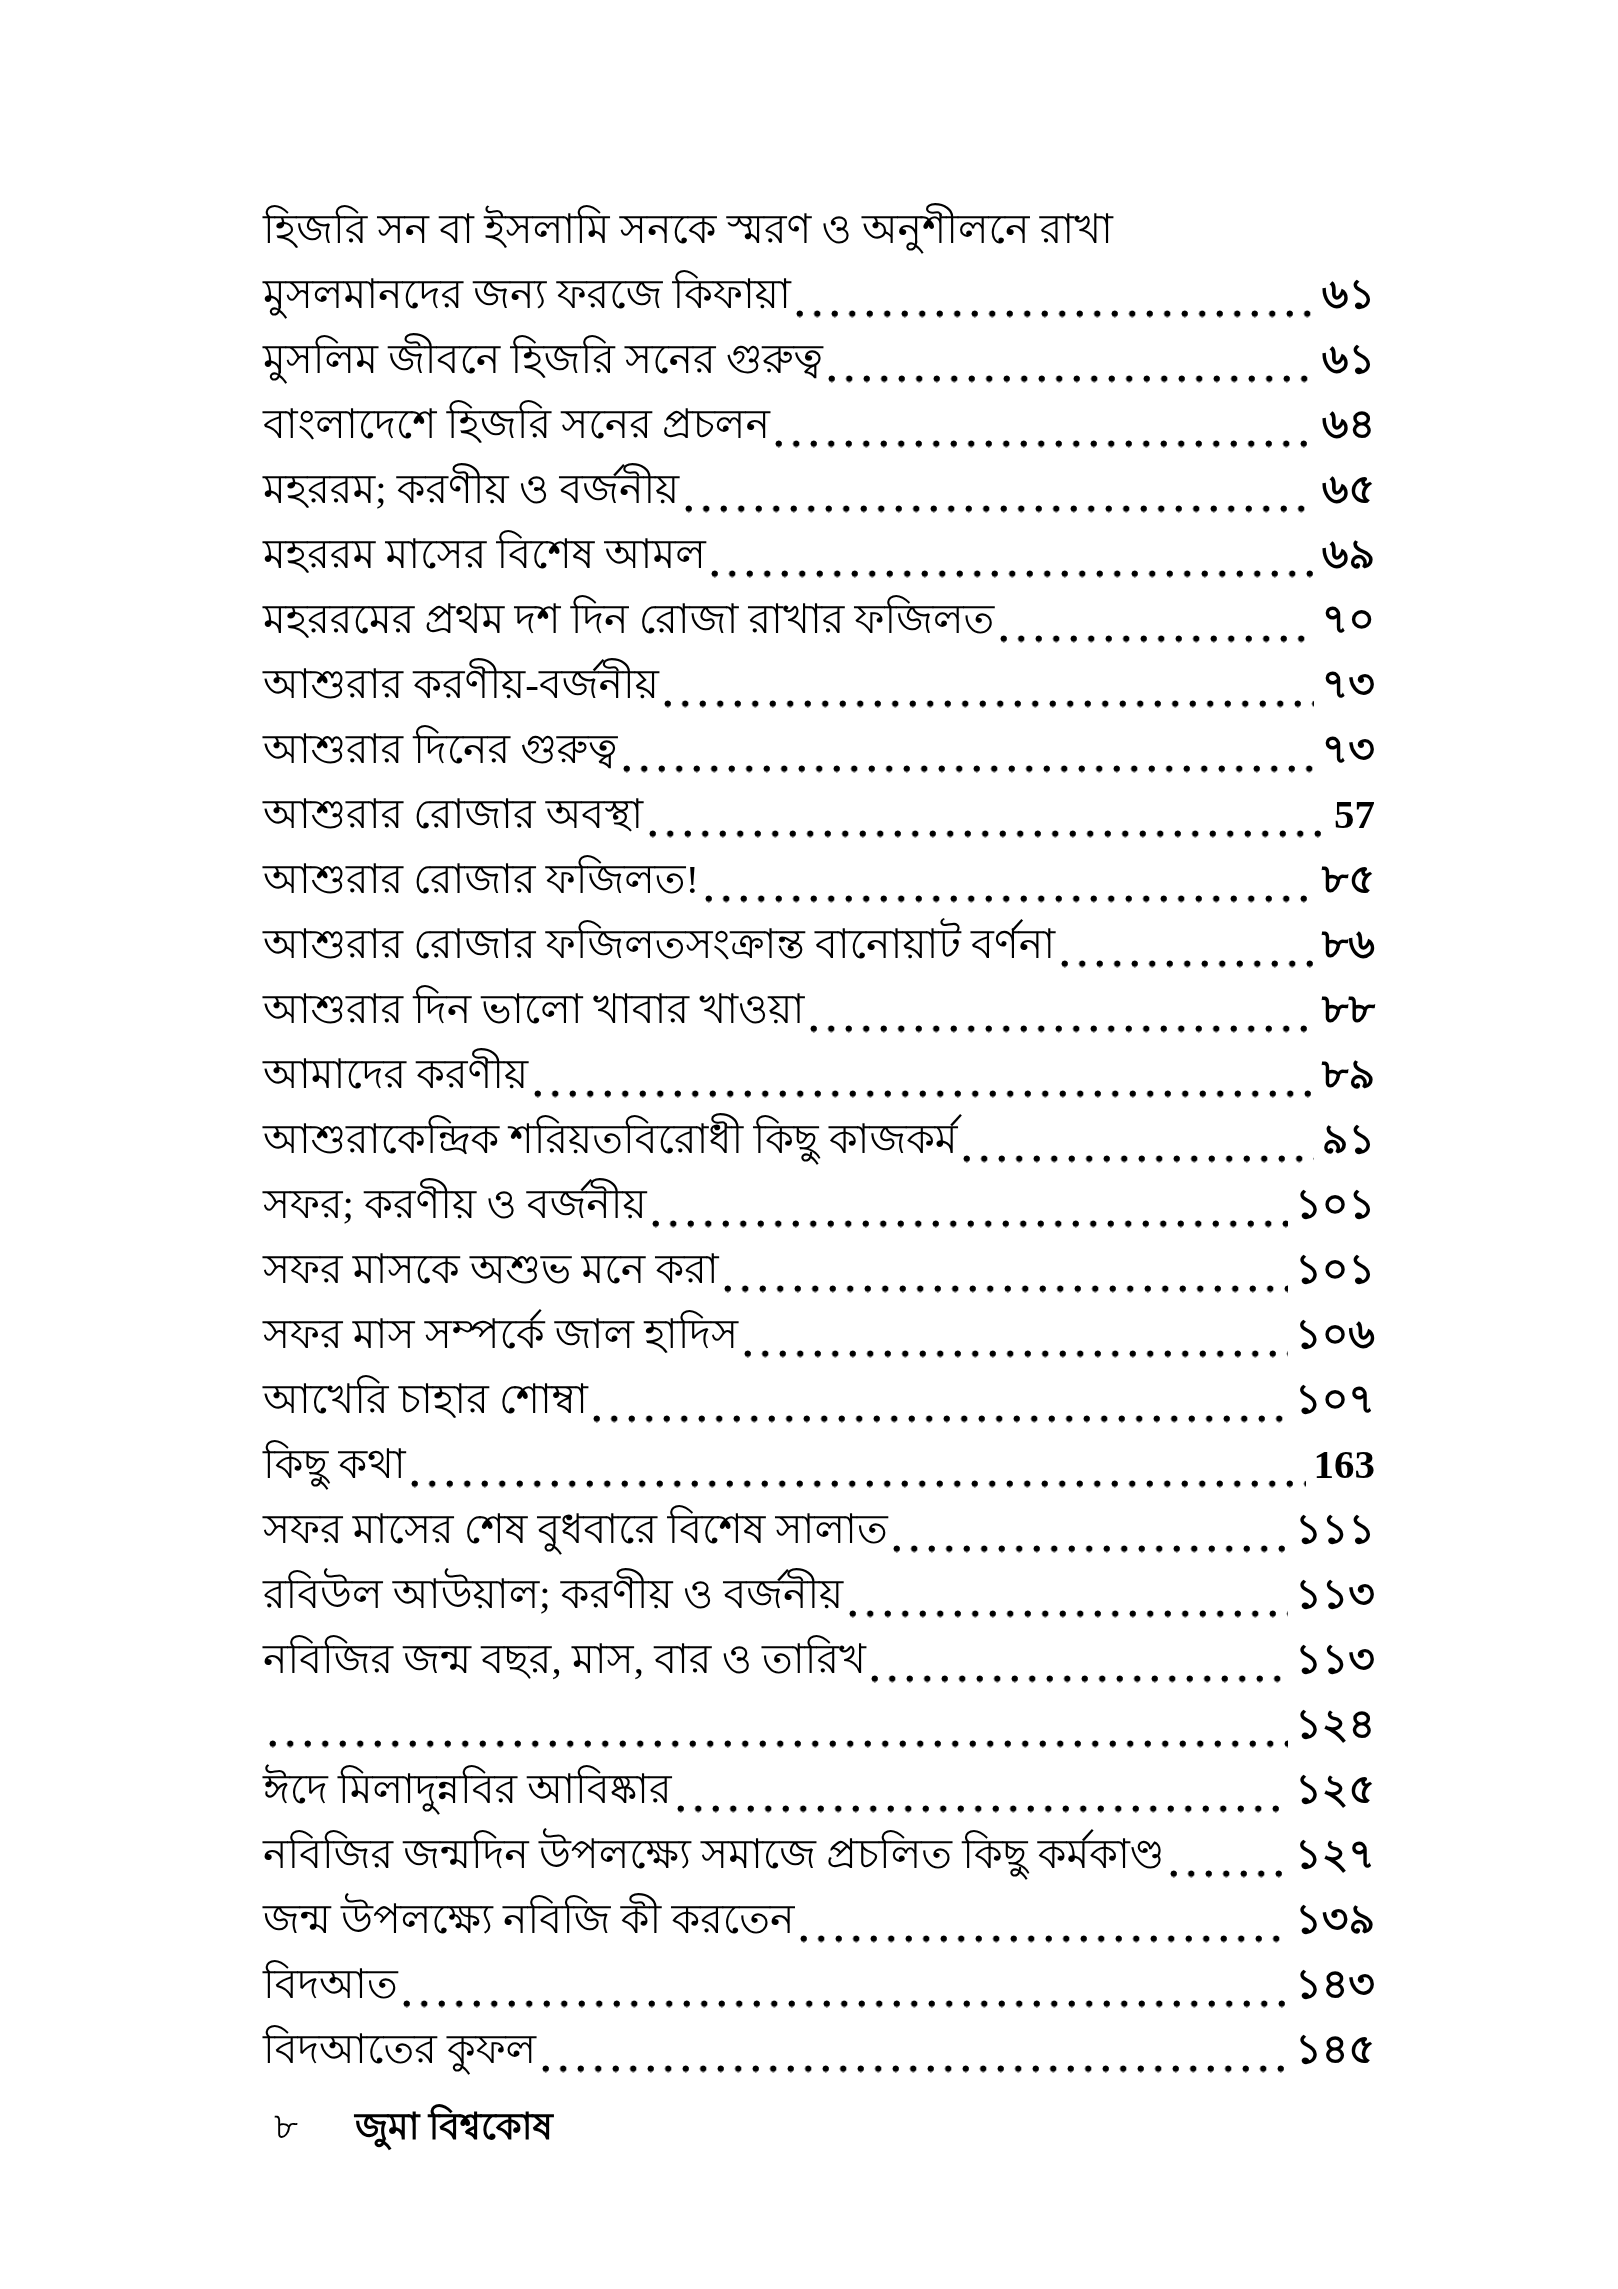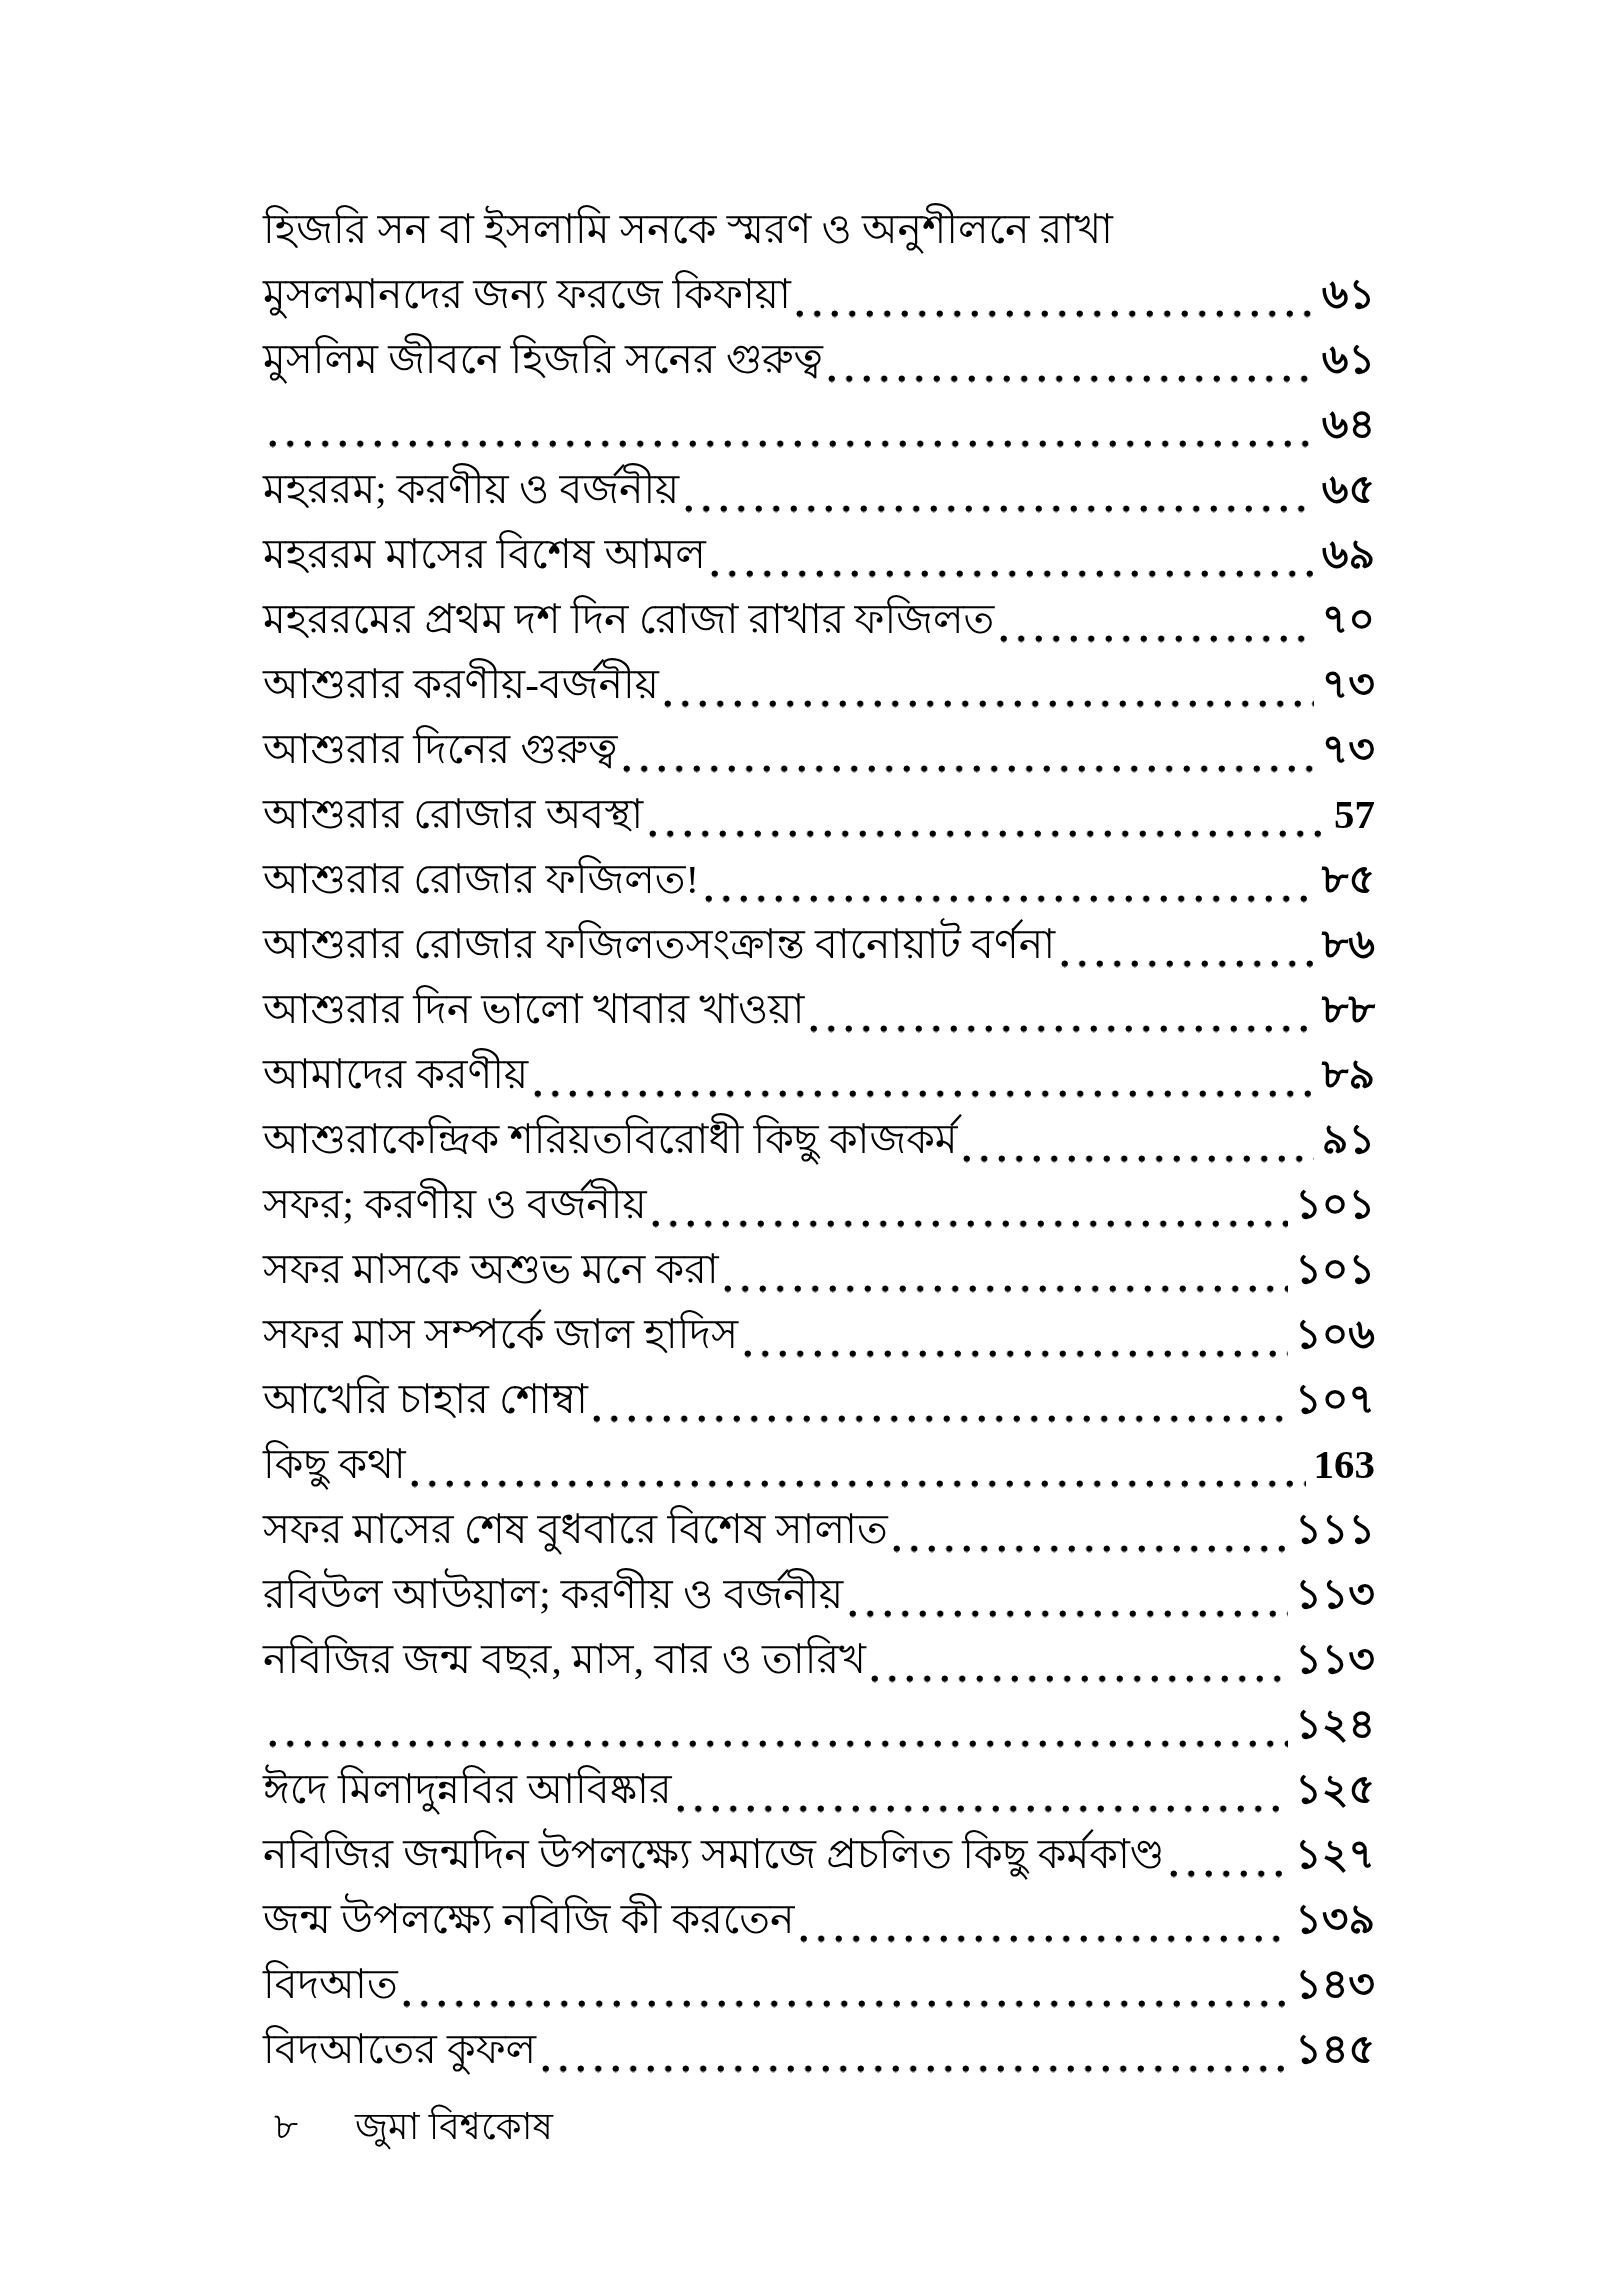--- a/index.html
+++ b/index.html
@@ -52,21 +52,21 @@
   .wrap-line .toc-title { flex: 1 1 auto; }
   .footer {
     position: absolute;
     left: 274px;
     top: 2097px;
     font-size: 37px;
     display: flex;
     align-items: baseline;
   }
   .footer-page-number { display: inline-block; }
-  .footer-book-title { display: inline-block; margin-left: 57px; }
+  .footer-book-title { display: inline-block; margin-left: 57px; font-weight: bold; }
 </style>
 </head>
 <body>
 
 <div class="sheet">
 
   <div class="toc">
       <div class="toc-row wrap-line">
         <span class="toc-title">হিজরি সন বা ইসলামি সনকে স্মরণ ও অনুশীলনে রাখা</span>
       </div>
@@ -74,20 +74,21 @@
         <span class="toc-title">মুসলমানদের জন্য ফরজে কিফায়া</span>
         <span class="dots"></span>
         <span class="toc-page">৬১</span>
       </div>
       <div class="toc-row">
         <span class="toc-title">মুসলিম জীবনে হিজরি সনের গুরুত্ব</span>
         <span class="dots"></span>
         <span class="toc-page">৬১</span>
       </div>
       <div class="toc-row">
+        <span class="toc-title">বাংলাদেশে হিজরি সনের প্রচলন</span>
         <span class="dots"></span>
         <span class="toc-page">৬৪</span>
       </div>
       <div class="toc-row">
         <span class="toc-title">মহররম; করণীয় ও বর্জনীয়</span>
         <span class="dots"></span>
         <span class="toc-page">৬৫</span>
       </div>
       <div class="toc-row">
         <span class="toc-title">মহররম মাসের বিশেষ আমল</span>

